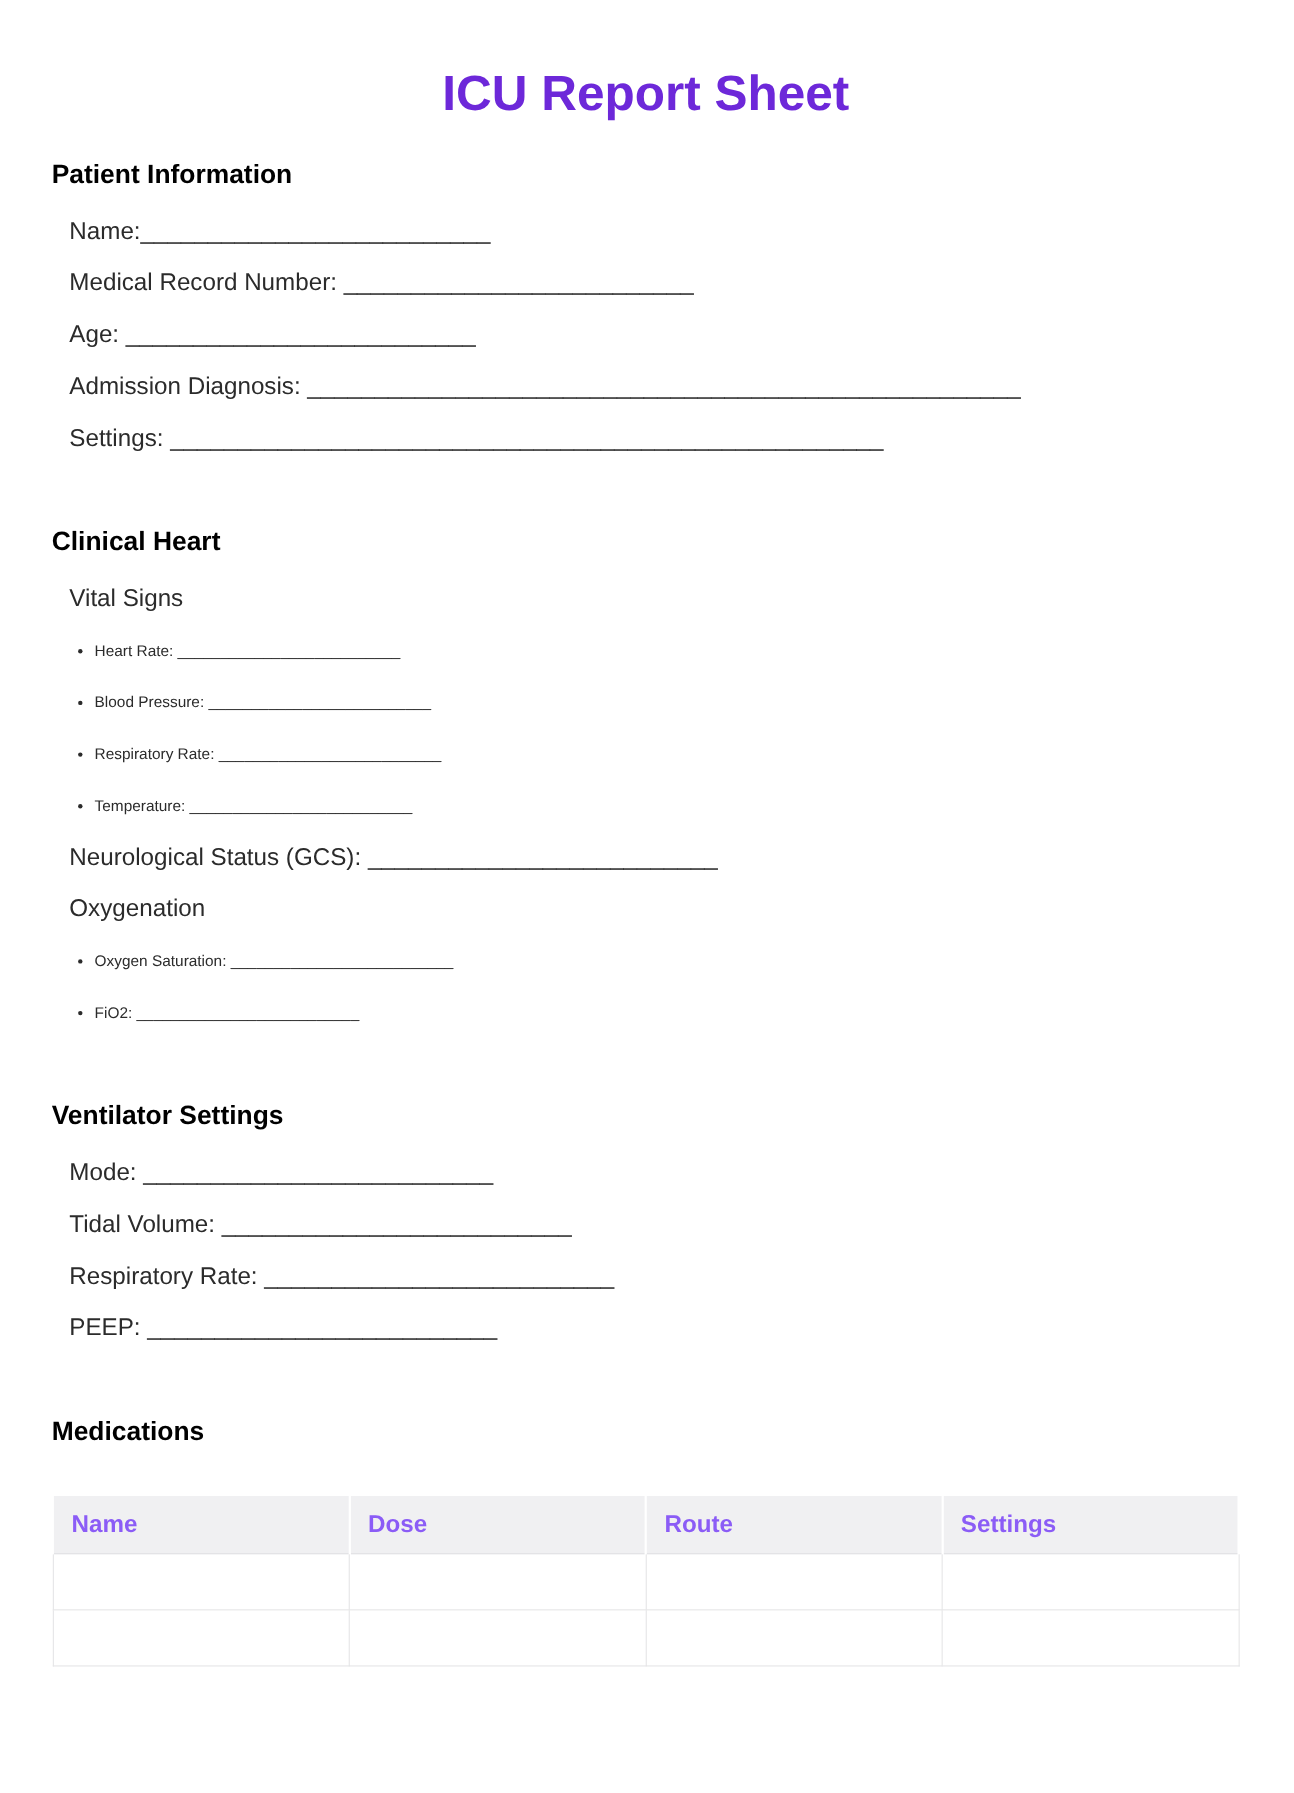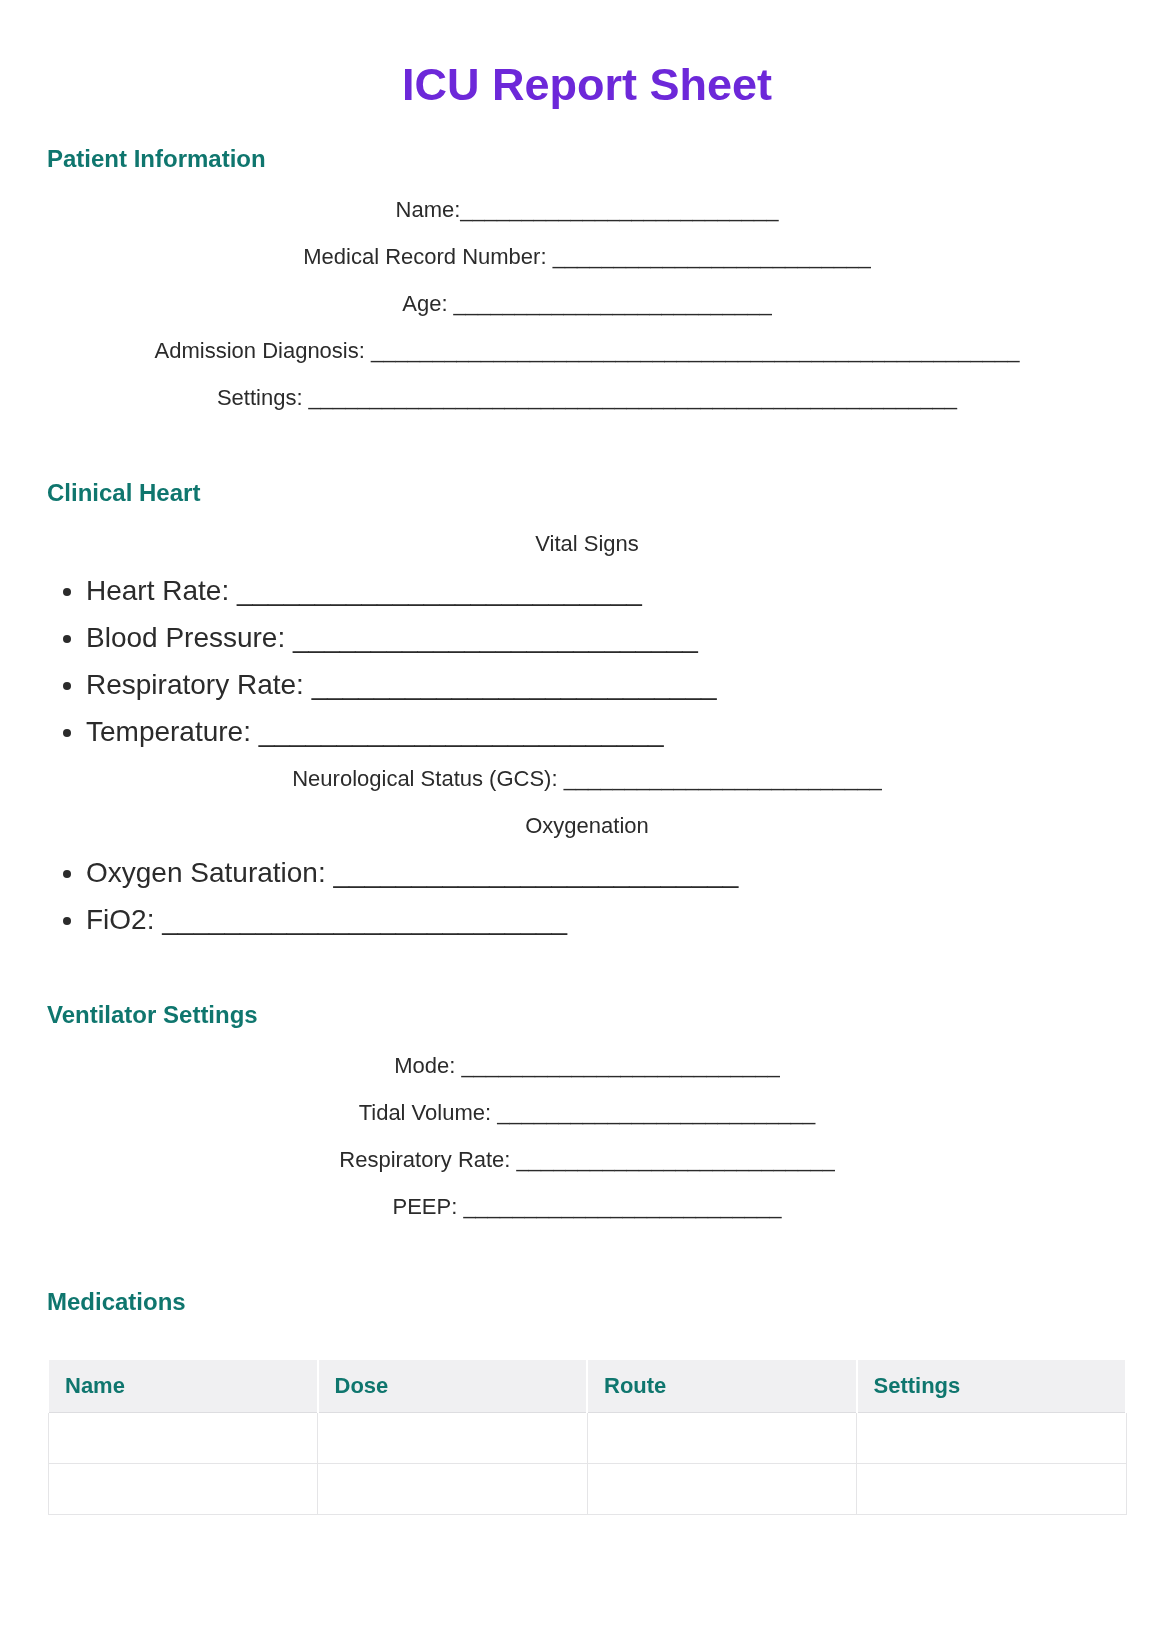--- a/index.html
+++ b/index.html
@@ -18,52 +18,51 @@
     line-height: 45px;
     font-weight: 700;
     color: #6d28d9;
     text-align: center;
     margin: 0;
   }
   .section-heading {
     font-size: 24px;
     line-height: 28px;
     font-weight: 700;
-    color: #0f766e;
+    color: #000000;
     margin: 68px 0 24px 0;
   }
   .section-heading.first {
     margin-top: 38px;
   }
   .form-line, .sub-label {
     font-size: 22px;
     line-height: 26px;
     margin: 21px 16px;
     white-space: nowrap;
-    text-align: center;
   }
   ul.field-list {
     margin: 21px 0;
     padding-left: 39px;
   }
   ul.field-list li {
-    font-size: 28px;
+    font-size: 14px;
     line-height: 26px;
     margin: 21px 0;
     white-space: nowrap;
   }
   table.med-table {
     width: 100%;
     border-collapse: collapse;
     table-layout: fixed;
     margin-top: 44px;
   }
   table.med-table th {
     background: #f0f0f2;
-    color: #0f766e;
+    color: #8b5cf6;
     font-size: 22px;
     font-weight: 700;
     text-align: left;
     height: 52px;
     padding: 0 16px;
     vertical-align: middle;
     border-left: 2px solid #ffffff;
     border-right: 2px solid #ffffff;
     border-top: none;
     border-bottom: 1px solid #dddde0;

